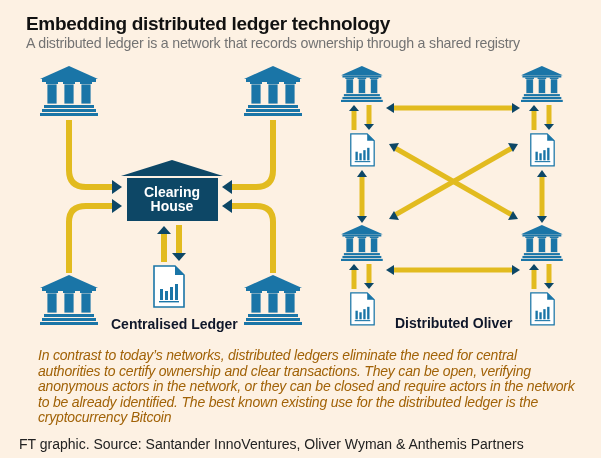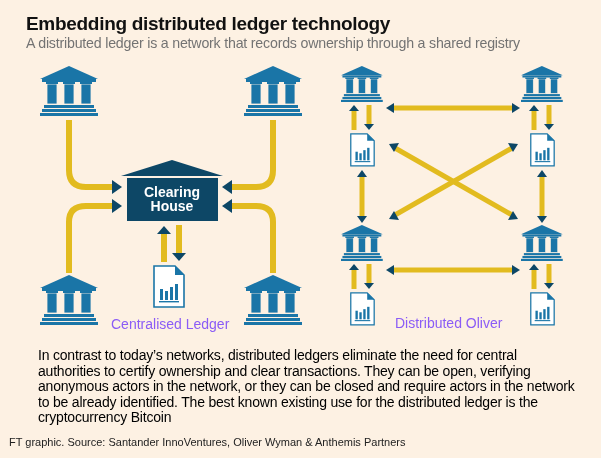--- a/index.html
+++ b/index.html
@@ -1,23 +1,23 @@
 <!DOCTYPE html>
 <html><head>
 <meta charset="utf-8">
 <style>
   html, body { margin:0; padding:0; }
   body { width:601px; height:458px; background:#fdf1e3; position:relative; overflow:hidden;
          font-family:"Liberation Sans", sans-serif; color:#111; }
   .title { position:absolute; left:26px; top:13px; font-size:19px; font-weight:bold; letter-spacing:-0.3px; color:#111; }
   .subtitle { position:absolute; left:26px; top:35px; font-size:14.2px; color:#737373; letter-spacing:-0.2px; }
   svg.diagram { position:absolute; left:0; top:0; }
-  .lbl { position:absolute; font-size:14px; font-weight:normal; color:#8b5cf6; }
-  .body-text { position:absolute; left:38px; top:348px; width:540px; font-size:14px; line-height:15.5px; color:#000000; letter-spacing:-0.2px; }
-  .source { position:absolute; left:9px; top:436px; font-size:11px; color:#222; }
+  .lbl { position:absolute; font-size:14px; font-weight:bold; color:#0f172a; }
+  .body-text { position:absolute; left:38px; top:348px; width:540px; font-size:14px; line-height:15.5px; color:#a16207; letter-spacing:-0.2px;font-style:italic; }
+  .source { position:absolute; left:19px; top:436px; font-size:14px; color:#222; }
   .ch-text { font-family:"Liberation Sans", sans-serif; font-weight:bold; fill:#ffffff; font-size:14px; }
 </style>
 </head>
 <body>
 
 <div class="title">Embedding distributed ledger technology</div>
 <div class="subtitle">A distributed ledger is a network that records ownership through a shared registry</div>
 
 <svg class="diagram" width="601" height="458" viewBox="0 0 601 458">
   <defs>

